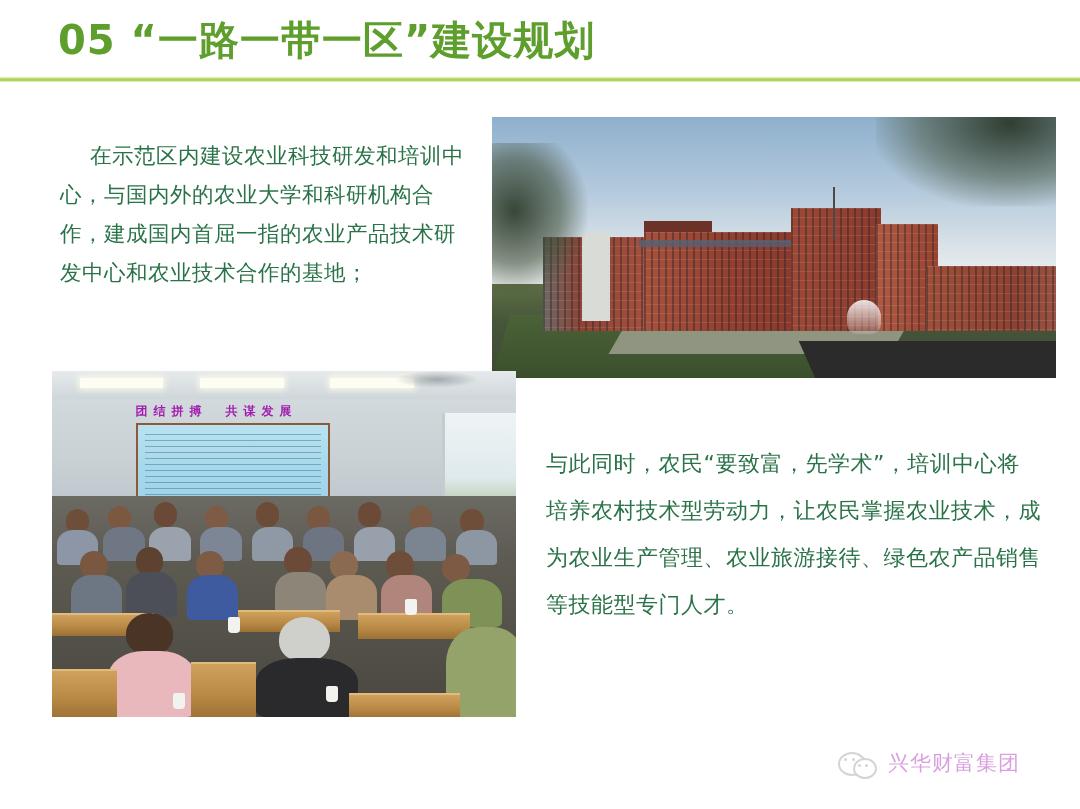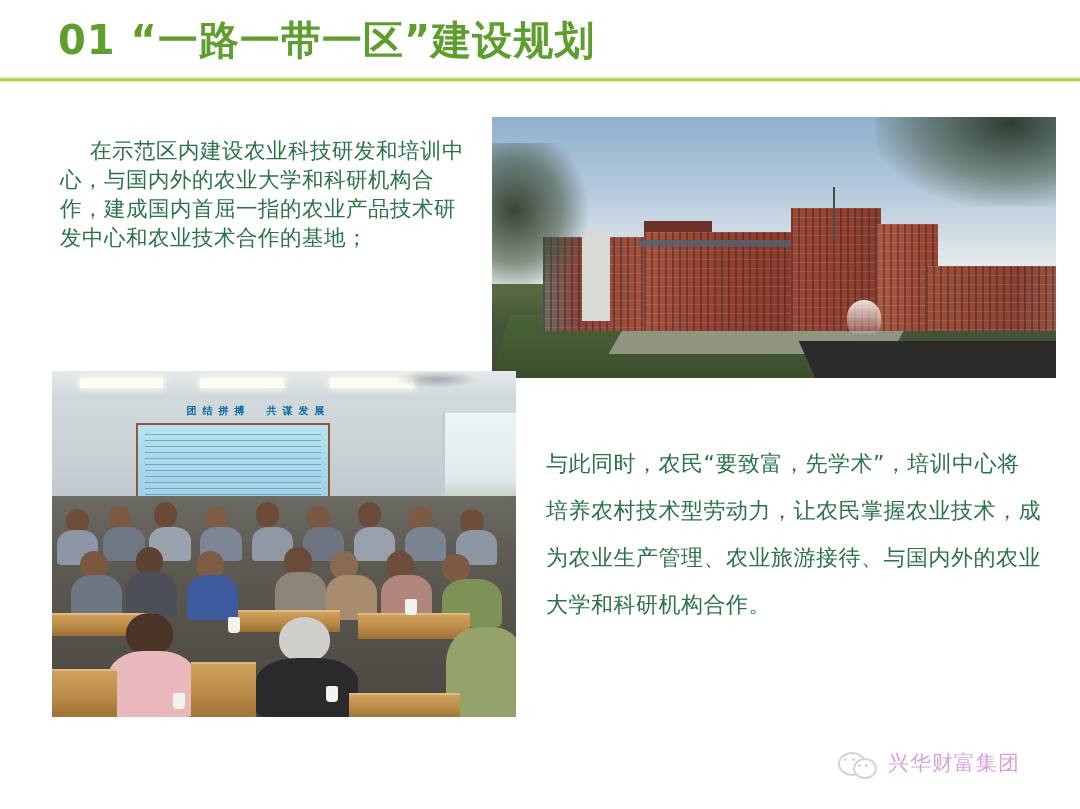--- a/index.html
+++ b/index.html
@@ -54,21 +54,21 @@
     font-size: 22px;
     font-weight: bold;
     color: #1d6b3d;
     margin: 0 0 10px 28px;
     line-height: 30px;
     letter-spacing: 0.5px;
   }
   #left-body {
     font-size: 21.5px;
     color: #2a7348;
-    line-height: 29px;
+    line-height: 39px;
     text-indent: 30px;
     margin: 0;
     letter-spacing: 0.5px;
   }
 
   
   #right-text-block {
     position: absolute;
     left: 546px;
     top: 440px;
@@ -209,25 +209,25 @@
     background: linear-gradient(to bottom, #b9e2f0 0%, #a7d9ec 50%, #9ed2e8 100%);
     border: 2px solid #8c5a3a;
     box-sizing: border-box;
   }
   .cls-board-lines {
     position: absolute; left: 4%; top: 12%; width: 92%; height: 80%;
     background-image: repeating-linear-gradient(to bottom, rgba(60,100,130,.45) 0 1px, transparent 1px 6px);
   }
   .cls-banner {
     position: absolute; left: 18%; top: 8%; width: 42%; height: 7%;
-    color: #0369a1;
-    font-size: 10px;
+    color: #a21caf;
+    font-size: 12px;
     font-weight: bold;
     letter-spacing: 6px;
-    text-align: right;
+    text-align: left;
     line-height: 24px;
     white-space: nowrap;
     font-family: "DejaVu Sans", "Liberation Sans", sans-serif;
   }
   .cls-window {
     position: absolute; left: 84%; top: 12%; width: 16%; height: 34%;
     background: linear-gradient(to bottom, #eef4f6 0%, #dfeaec 55%, #9fb07f 100%);
     border-left: 3px solid #c4ccd0;
   }
   .cls-crowd {
@@ -286,21 +286,21 @@
     color: #a21caf;
     letter-spacing: 1px;
     white-space: nowrap;
     font-weight: normal;
   }
 </style>
 </head>
 <body>
 
 <div id="slide-header">
-  <div id="slide-title">01  “一路一带一区”建设规划</div>
+  <div id="slide-title">05  “一路一带一区”建设规划</div>
   <div id="header-rule"></div>
 </div>
 
 <div id="left-text-block">
   <p id="left-body">在示范区内建设农业科技研发和培训中心，与国内外的农业大学和科研机构合作，建成国内首屈一指的农业产品技术研发中心和农业技术合作的基地；</p>
 </div>
 
 <div id="photo-building">
   <div class="bld-sky"></div>
   <div class="bld-ground"></div>
@@ -397,21 +397,21 @@
   <div class="cls-desk" style="left:30%; top:84%; width:14%; height:16%;"></div>
   <div class="cls-desk" style="left:64%; top:93%; width:24%; height:7%;"></div>
 
   <div class="cls-cup" style="left:26%; top:93%;"></div>
   <div class="cls-cup" style="left:59%; top:91%;"></div>
   <div class="cls-cup" style="left:38%; top:71%;"></div>
   <div class="cls-cup" style="left:76%; top:66%;"></div>
 </div>
 
 <div id="right-text-block">
-  <p id="right-body">与此同时，农民“要致富，先学术”，培训中心将培养农村技术型劳动力，让农民掌握农业技术，成为农业生产管理、农业旅游接待、与国内外的农业大学和科研机构合作。</p>
+  <p id="right-body">与此同时，农民“要致富，先学术”，培训中心将培养农村技术型劳动力，让农民掌握农业技术，成为农业生产管理、农业旅游接待、绿色农产品销售等技能型专门人才。</p>
 </div>
 
 <div id="watermark">
   <div id="wechat-icon">
     <div class="bub big"></div>
     <div class="bub small"></div>
     <div class="dot d1"></div>
     <div class="dot d2"></div>
     <div class="dot d3"></div>
     <div class="dot d4"></div>

